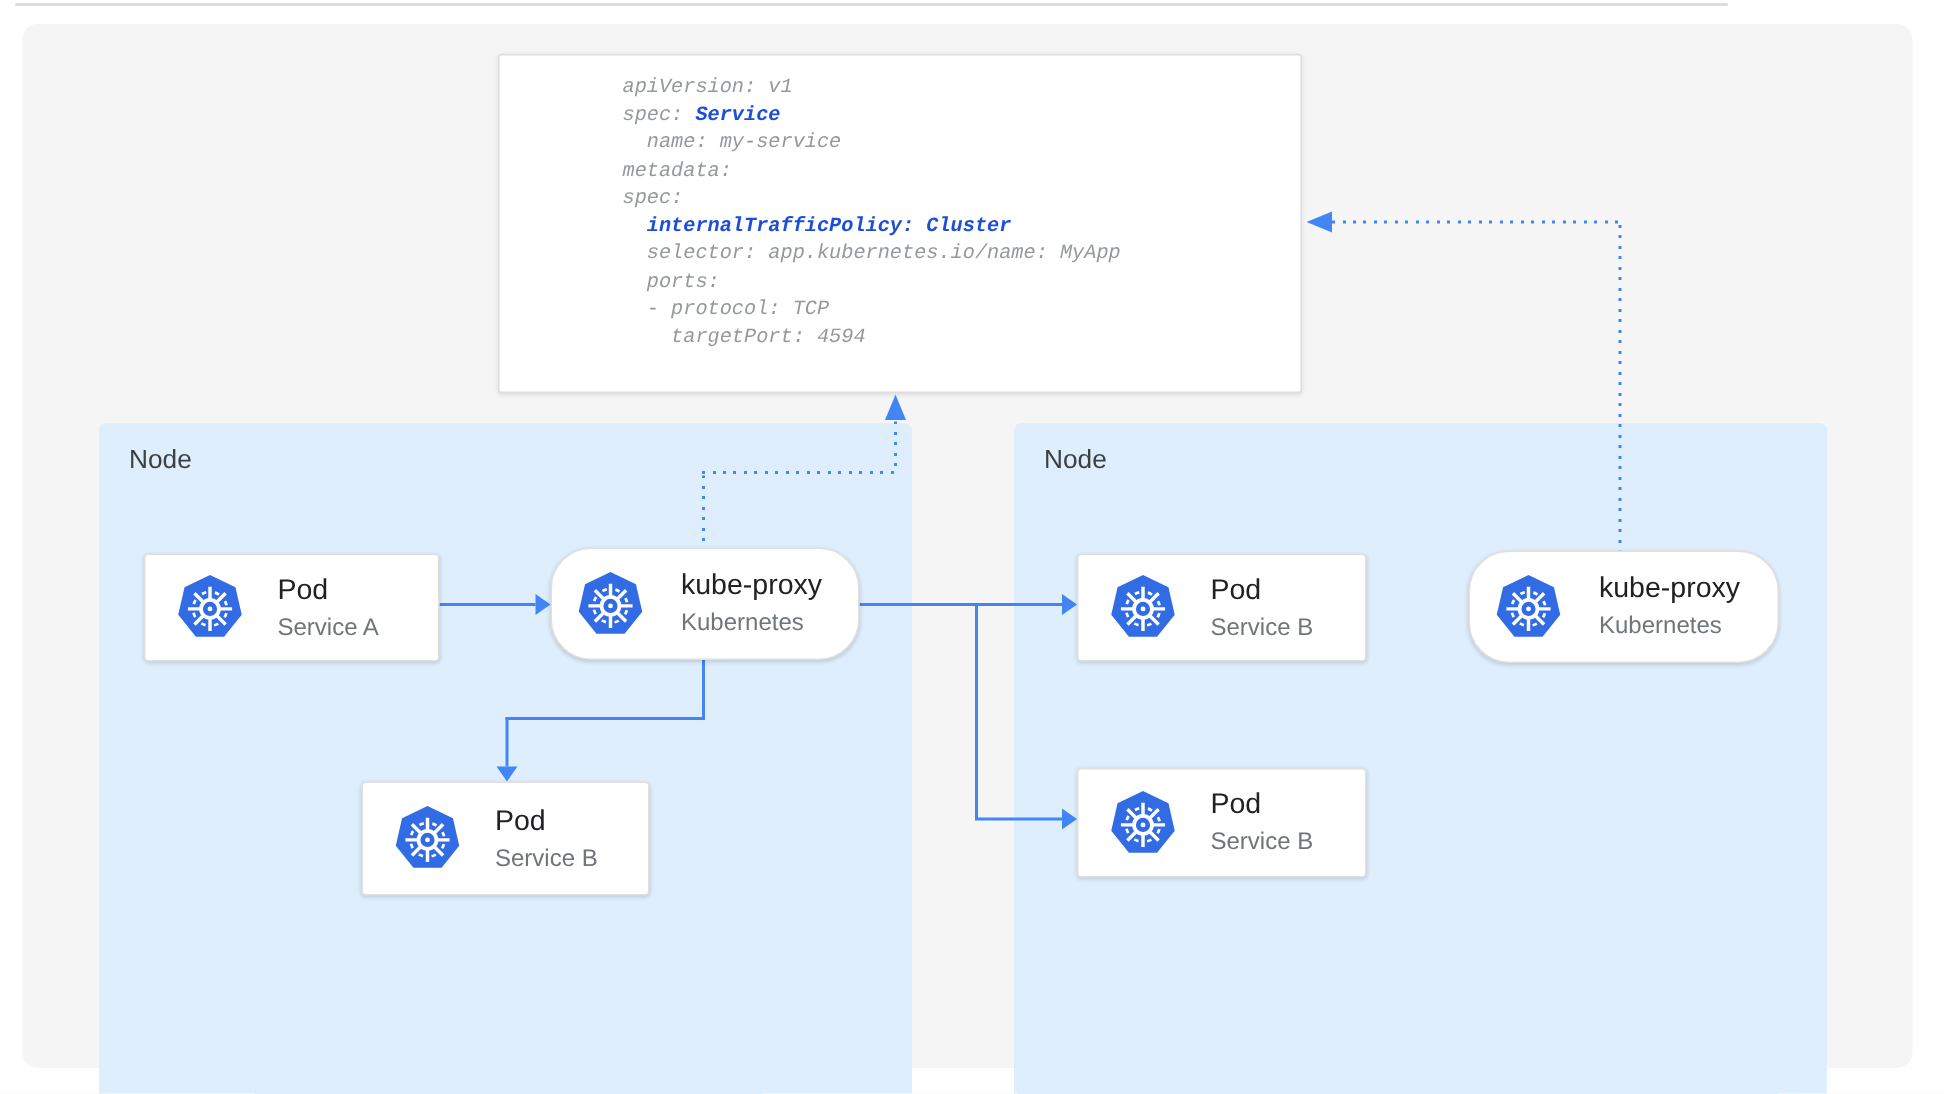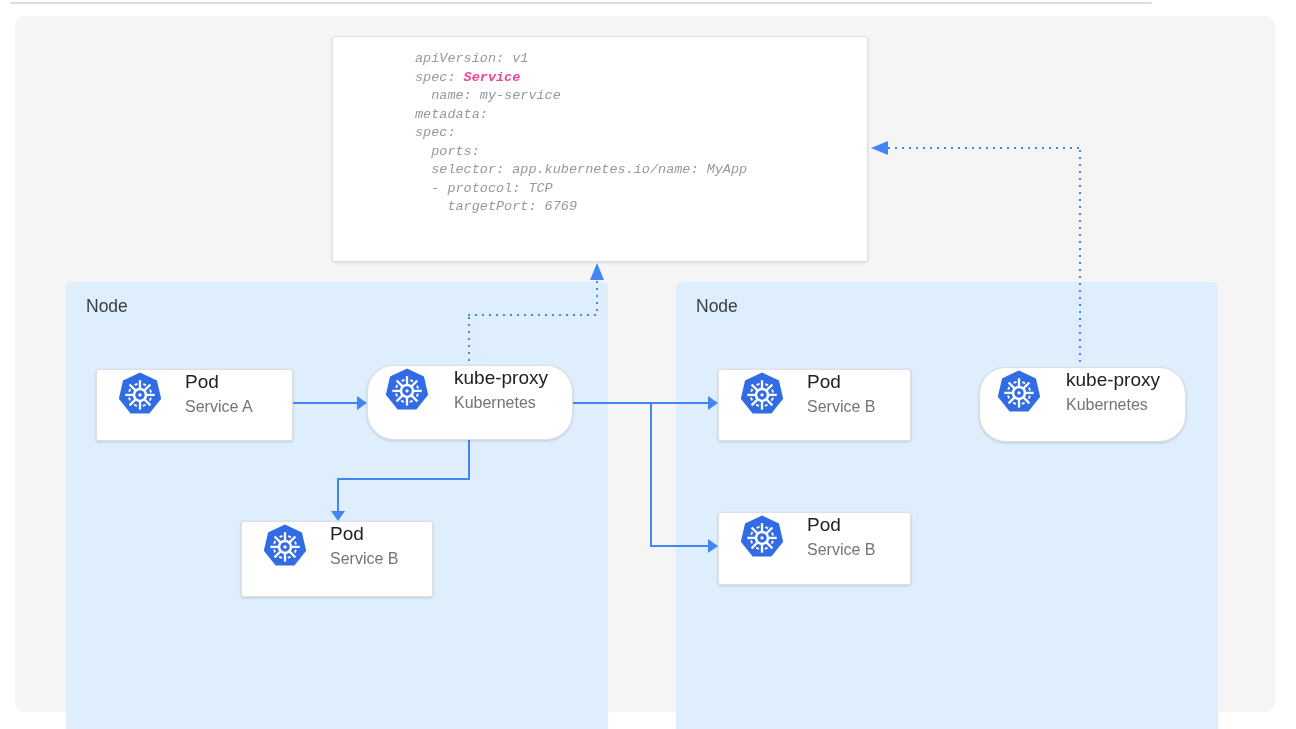--- a/index.html
+++ b/index.html
@@ -16,32 +16,32 @@
   
   .canvas{left:15px;top:16px;width:1260px;height:696px;background:#f5f5f5;border-radius:10px;}
 
   
   .yaml-panel{
     left:332px;top:36px;width:536px;height:226px;background:#ffffff;
     border:1px solid #dcdee1;border-radius:2px;box-shadow:0 1px 3px rgba(0,0,0,.10);
     box-sizing:border-box;padding:13px 0 0 82px;
   }
   .yl{white-space:pre;font:italic 13.5px/18.5px "Liberation Mono","DejaVu Sans Mono",monospace;color:#94999e;}
-  .yl .yb{color:#ec4899;font-weight:700;}
+  .yl .yb{color:#1d4ed8;font-weight:700;}
 
   
   .node{background:#dfeefc;border-radius:5px;width:542px;height:477px;top:282px;}
   .node-left{left:66px;}
   .node-right{left:676px;}
   .node-label{left:20px;top:14px;font-size:17.5px;color:#3c4043;}
 
   
   .card{
     background:#ffffff;border:1px solid #e0e0e0;border-radius:3px;box-sizing:border-box;
-    box-shadow:0 1px 3px rgba(0,0,0,.16);display:flex;align-items:flex-start;
+    box-shadow:0 1px 3px rgba(0,0,0,.16);display:flex;align-items:center;
   }
   .k8s-icon{flex:0 0 auto;}
   .card .txt{margin-left:22px;}
   .card .title{font-size:19px;color:#202124;line-height:24px;}
   .card .subtitle{font-size:16px;color:#70757a;line-height:21px;margin-top:2px;}
   .pad-pod{padding-left:20px;}
   .pad-kp{padding-left:16px;border-radius:27px;}
   .pad-kp .txt{margin-left:24px;}
 
   
@@ -88,24 +88,25 @@
 
 <div class="abs top-rule"></div>
 <div class="abs canvas"></div>
 
 <div class="abs yaml-panel">
   <div class="yl"><span>apiVersion: v1</span><span class="yb"></span></div>
   <div class="yl"><span>spec: </span><span class="yb">Service</span></div>
   <div class="yl"><span>  name: my-service</span><span class="yb"></span></div>
   <div class="yl"><span>metadata:</span><span class="yb"></span></div>
   <div class="yl"><span>spec:</span><span class="yb"></span></div>
+  <div class="yl"><span>  </span><span class="yb">internalTrafficPolicy: Cluster</span></div>
+  <div class="yl"><span>  selector: app.kubernetes.io/name: MyApp</span><span class="yb"></span></div>
   <div class="yl"><span>  ports:</span><span class="yb"></span></div>
-  <div class="yl"><span>  selector: app.kubernetes.io/name: MyApp</span><span class="yb"></span></div>
   <div class="yl"><span>  - protocol: TCP</span><span class="yb"></span></div>
-  <div class="yl"><span>    targetPort: 6769</span><span class="yb"></span></div>
+  <div class="yl"><span>    targetPort: 4594</span><span class="yb"></span></div>
 </div>
 
 <div class="abs node node-left">
   <div class="abs node-label">Node</div>
 </div>
 <div class="abs node node-right">
   <div class="abs node-label">Node</div>
 </div>
 
 <div class="abs ln ln-h" style="left:293px;top:402px;width:64px;"></div>

